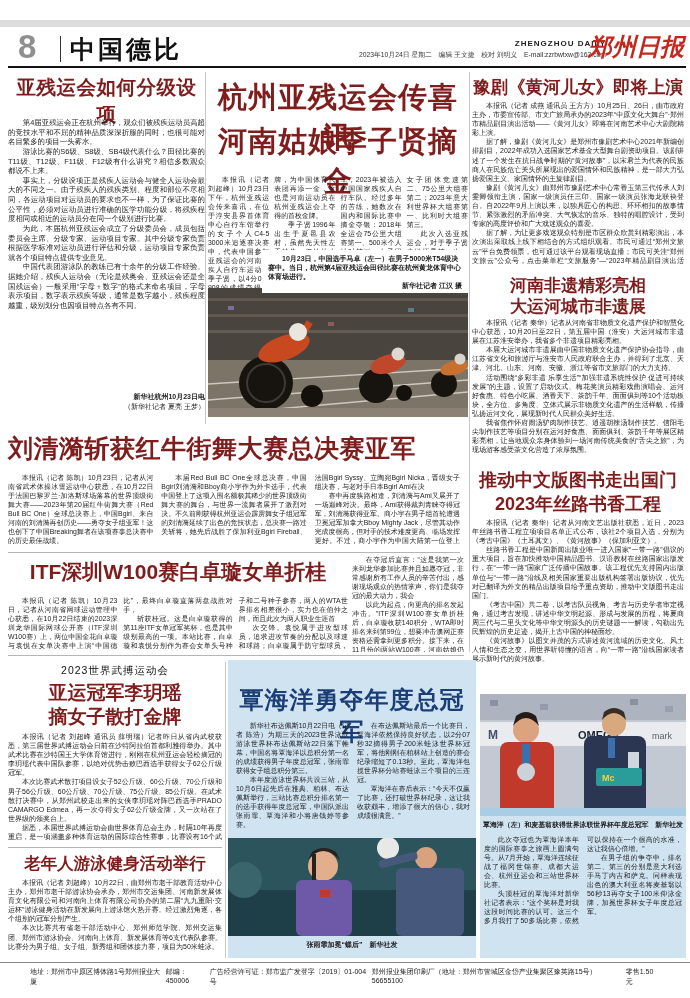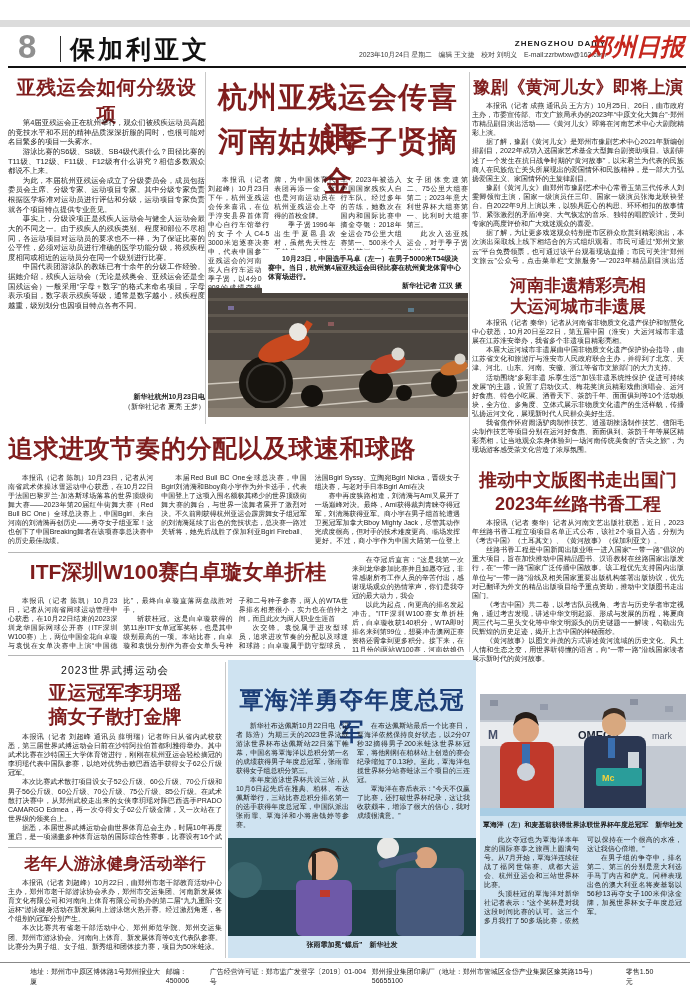--- a/index.html
+++ b/index.html
@@ -20,36 +20,36 @@
   .footer-row{display:flex;justify-content:space-between;font-size:7px;color:#222;}
 </style>
 </head>
 <body>
 
 <div class="page">
 
   <div class="abs" style="top:20px;left:0;width:690px;height:7px;background:#dcdcdc;"></div>
   <div class="abs" style="top:28px;left:18px;font-size:33px;font-weight:bold;color:#8f8f8f;">8</div>
   <div class="abs" style="top:36px;left:60px;width:1px;height:26px;background:#333;"></div>
-  <div class="abs" style="top:33px;left:70px;font-size:25px;font-weight:bold;letter-spacing:3px;">保加利亚文</div>
+  <div class="abs" style="top:33px;left:70px;font-size:25px;font-weight:bold;letter-spacing:3px;">中国德比</div>
   <div class="abs" style="top:39px;right:84px;font-size:8px;font-weight:bold;letter-spacing:1px;color:#222;">ZHENGZHOU DAILY</div>
   <div class="abs" style="top:50px;right:84px;font-size:6.8px;color:#333;">2023年10月24日 星期二　编辑 王文捷　校对 刘明义　E-mail:zzrbwtxw@163.com</div>
   <div class="abs" style="top:31px;right:6px;font-size:24px;font-weight:bold;font-style:italic;color:#c5261d;font-family:'Liberation Serif',serif;">郑州日报</div>
   <div class="abs" style="top:66px;left:8px;width:678px;height:2px;background:#111;"></div>
 
   <div class="vline" style="left:205px;top:72px;height:352px;"></div>
   <div class="vline" style="left:469px;top:72px;height:580px;"></div>
   <div class="vline" style="left:225px;top:662px;height:296px;"></div>
 
   <div class="abs t" style="top:74px;left:8px;width:197px;font-size:19.5px;letter-spacing:0.5px;">亚残运会如何分级设项</div>
   <div class="abs body" style="top:106px;left:8px;width:197px;height:282px;font-size:7.4px;margin-top:12px;">
       <p>第4届亚残运会正在杭州举行，观众们被残疾运动员高超的竞技水平和不屈的精神品质深深折服的同时，也很可能对名目繁多的项目一头雾水。</p>
       <p>游泳比赛的S6级、S8级、SB4级代表什么？田径比赛的T11级、T12级、F11级、F12级有什么讲究？相信多数观众都说不上来。</p>
+      <p>事实上，分级设项正是残疾人运动会与健全人运动会最大的不同之一。由于残疾人的残疾类别、程度和部位不尽相同，各运动项目对运动员的要求也不一样，为了保证比赛的公平性，必须对运动员进行准确的医学功能分级，将残疾程度相同或相近的运动员分在同一个级别进行比赛。</p>
       <p>为此，本届杭州亚残运会成立了分级委员会，成员包括委员会主席、分级专家、运动项目专家。其中分级专家负责根据医学标准对运动员进行评估和分级，运动项目专家负责就各个项目特点提供专业意见。</p>
-      <p>事实上，分级设项正是残疾人运动会与健全人运动会最大的不同之一。由于残疾人的残疾类别、程度和部位不尽相同，各运动项目对运动员的要求也不一样，为了保证比赛的公平性，必须对运动员进行准确的医学功能分级，将残疾程度相同或相近的运动员分在同一个级别进行比赛。</p>
       <p>中国代表团游泳队的教练已有十余年的分级工作经验。据她介绍，残疾人运动会（无论是残奥会、亚残运会还是全国残运会）一般采用“字母＋数字”的格式来命名项目，字母表示项目，数字表示残疾等级，通常是数字越小，残疾程度越重，级别划分也因项目特点各有不同。</p>
     </div>
   <div class="abs credit" style="top:392px;left:8px;width:197px;font-weight:bold;">新华社杭州10月23日电</div>
   <div class="abs credit" style="top:402px;left:8px;width:197px;">（新华社记者 夏亮 王梦）</div>
 
   <div class="abs t" style="top:78px;left:208px;width:260px;font-size:29px;letter-spacing:1px;">杭州亚残运会传喜讯</div>
   <div class="abs t" style="top:122px;left:208px;width:260px;font-size:29px;letter-spacing:1px;">河南姑娘季子贤摘金</div>
   <div class="abs body" style="top:176px;left:208px;width:260px;height:124px;column-count:4;column-gap:5px;font-size:6.9px;">
       <p>本报讯（记者 刘超峰）10月23日下午，杭州亚残运会传来喜讯，在位于淳安县界首体育中心自行车馆举行的女子个人C4-5 3000米追逐赛决赛中，代表中国参加亚残运会的河南残疾人自行车运动员季子贤，以4分0秒908的成绩夺得金牌，为中国体育代表团再添一金，这也是河南运动员在杭州亚残运会上夺得的首枚金牌。</p>
       <p>季子贤1996年出生于夏邑县农村，虽然先天性左手缺失，但她从小就喜欢运动，并展现出良好的运动天赋。2014年12月，她开始练习自行车，2023年被选入中国国家残疾人自行车队。经过多年的苦练，她数次在国内和国际比赛中摘金夺银：2018年全运会75公里大组赛第一、500米个人计时第三、女子团体竞速第二；2023年全运会获15公里个人计时第一、500米个人计时第一、女子团体竞速第二、75公里大组赛第二；2023年意大利世界杯大组赛第一、比利时大组赛第三。</p>
@@ -106,21 +106,21 @@
 
   <div class="abs t" style="top:274px;left:472px;width:212px;font-size:17px;">河南非遗精彩亮相</div>
   <div class="abs t" style="top:295px;left:472px;width:212px;font-size:17px;">大运河城市非遗展</div>
   <div class="abs body" style="top:318px;left:472px;width:212px;height:136px;font-size:7px;">
       <p>本报讯（记者 秦华）记者从河南省非物质文化遗产保护和智慧化中心获悉，10月20日至22日，第五届中国（淮安）大运河城市非遗展在江苏淮安举办，我省多个非遗项目精彩亮相。</p>
       <p>本届大运河城市非遗展由中国非物质文化遗产保护协会指导，由江苏省文化和旅游厅与淮安市人民政府联合主办，并得到了北京、天津、河北、山东、河南、安徽、浙江等省市文旅部门的大力支持。</p>
       <p>活动围绕“多彩非遗 乐享生活”“加强非遗系统性保护 促进可持续发展”的主题，设置了启动仪式、梅花奖演员精彩戏曲演唱会、运河好食惠、特色小吃展、酒香天下、茶韵千年、面面俱到等10个活动板块，全方位、多角度、立体式展示非物质文化遗产的生活样貌，传播弘扬运河文化，展现新时代人民群众美好生活。</p>
       <p>我省焦作怀府闹汤驴肉制作技艺、逍遥胡辣汤制作技艺、信阳毛尖制作技艺等项目分别在运河好食惠、面面俱到、茶韵千年等展区精彩亮相，让当地观众亲身体验到一场河南传统美食的“舌尖之旅”，为现场游客感受茶文化营造了浓厚氛围。</p>
     </div>
 
-  <div class="abs t" style="top:432px;left:8px;width:440px;font-size:25px;text-align:left;letter-spacing:0.5px;">追求进攻节奏的分配以及球速和球路</div>
+  <div class="abs t" style="top:432px;left:8px;width:440px;font-size:25px;text-align:left;letter-spacing:0.5px;">刘清漪斩获红牛街舞大赛总决赛亚军</div>
   <div class="abs body" style="top:474px;left:8px;width:452px;height:72px;column-count:3;column-gap:8px;font-size:6.9px;">
       <p>本报讯（记者 陈凯）10月23日，记者从河南省武术体操冰雪运动中心获悉，在10月22日于法国巴黎罗兰·加洛斯球场落幕的世界顶级街舞大赛——2023年第20届红牛街舞大赛（Red Bull BC One）全球总决赛上，中国Bgirl、来自河南的刘清漪再创历史——勇夺女子组亚军！这也创下了中国Breaking舞者在该项赛事总决赛中的历史最佳战绩。</p>
       <p>本届Red Bull BC One全球总决赛，中国Bgirl刘清漪和Bboy商小宇作为外卡选手，代表中国登上了这项入围名额极其稀少的世界顶级街舞大赛的舞台，与世界一流舞者展开了激烈对决。不久前刚获得杭州亚运会霹雳舞女子组冠军的刘清漪延续了出色的竞技状态，总决赛一路过关斩将，她先后战胜了保加利亚Bgirl Fireball、法国Bgirl Syssy、立陶宛Bgirl Nicka，晋级女子组决赛，与老对手日本Bgirl Ami在决</p>
       <p>赛中再度狭路相逢，刘清漪与Ami又展开了一场巅峰对决。最终，Ami获得裁判青睐夺得冠军，刘清漪获得亚军。商小宇在男子组首轮遭遇卫冕冠军加拿大Bboy Mighty Jack，尽管其动作完成度很高，但对手的技术难度更高、临场发挥更好。不过，商小宇作为中国大陆第一位登上Red Bull BC One全球总决赛的中国Bboy，同样让世界看到了中国霹雳舞的进步。韩国39岁老将Hong 10获得本届赛事男子组冠军。</p>
     </div>
   <div class="hline" style="top:552px;left:8px;width:452px;"></div>
 
   <div class="abs t" style="top:558px;left:8px;width:340px;font-size:21px;">ITF深圳W100赛白卓璇女单折桂</div>
   <div class="abs body" style="top:556px;left:352px;width:112px;height:96px;font-size:6.9px;">
       <p>在夺冠后直言：“这是我第一次来到龙华参加比赛并且如愿夺冠，非常感谢所有工作人员的辛苦付出，感谢现场观众的热情掌声，你们是我夺冠的最大动力，我会</p>

